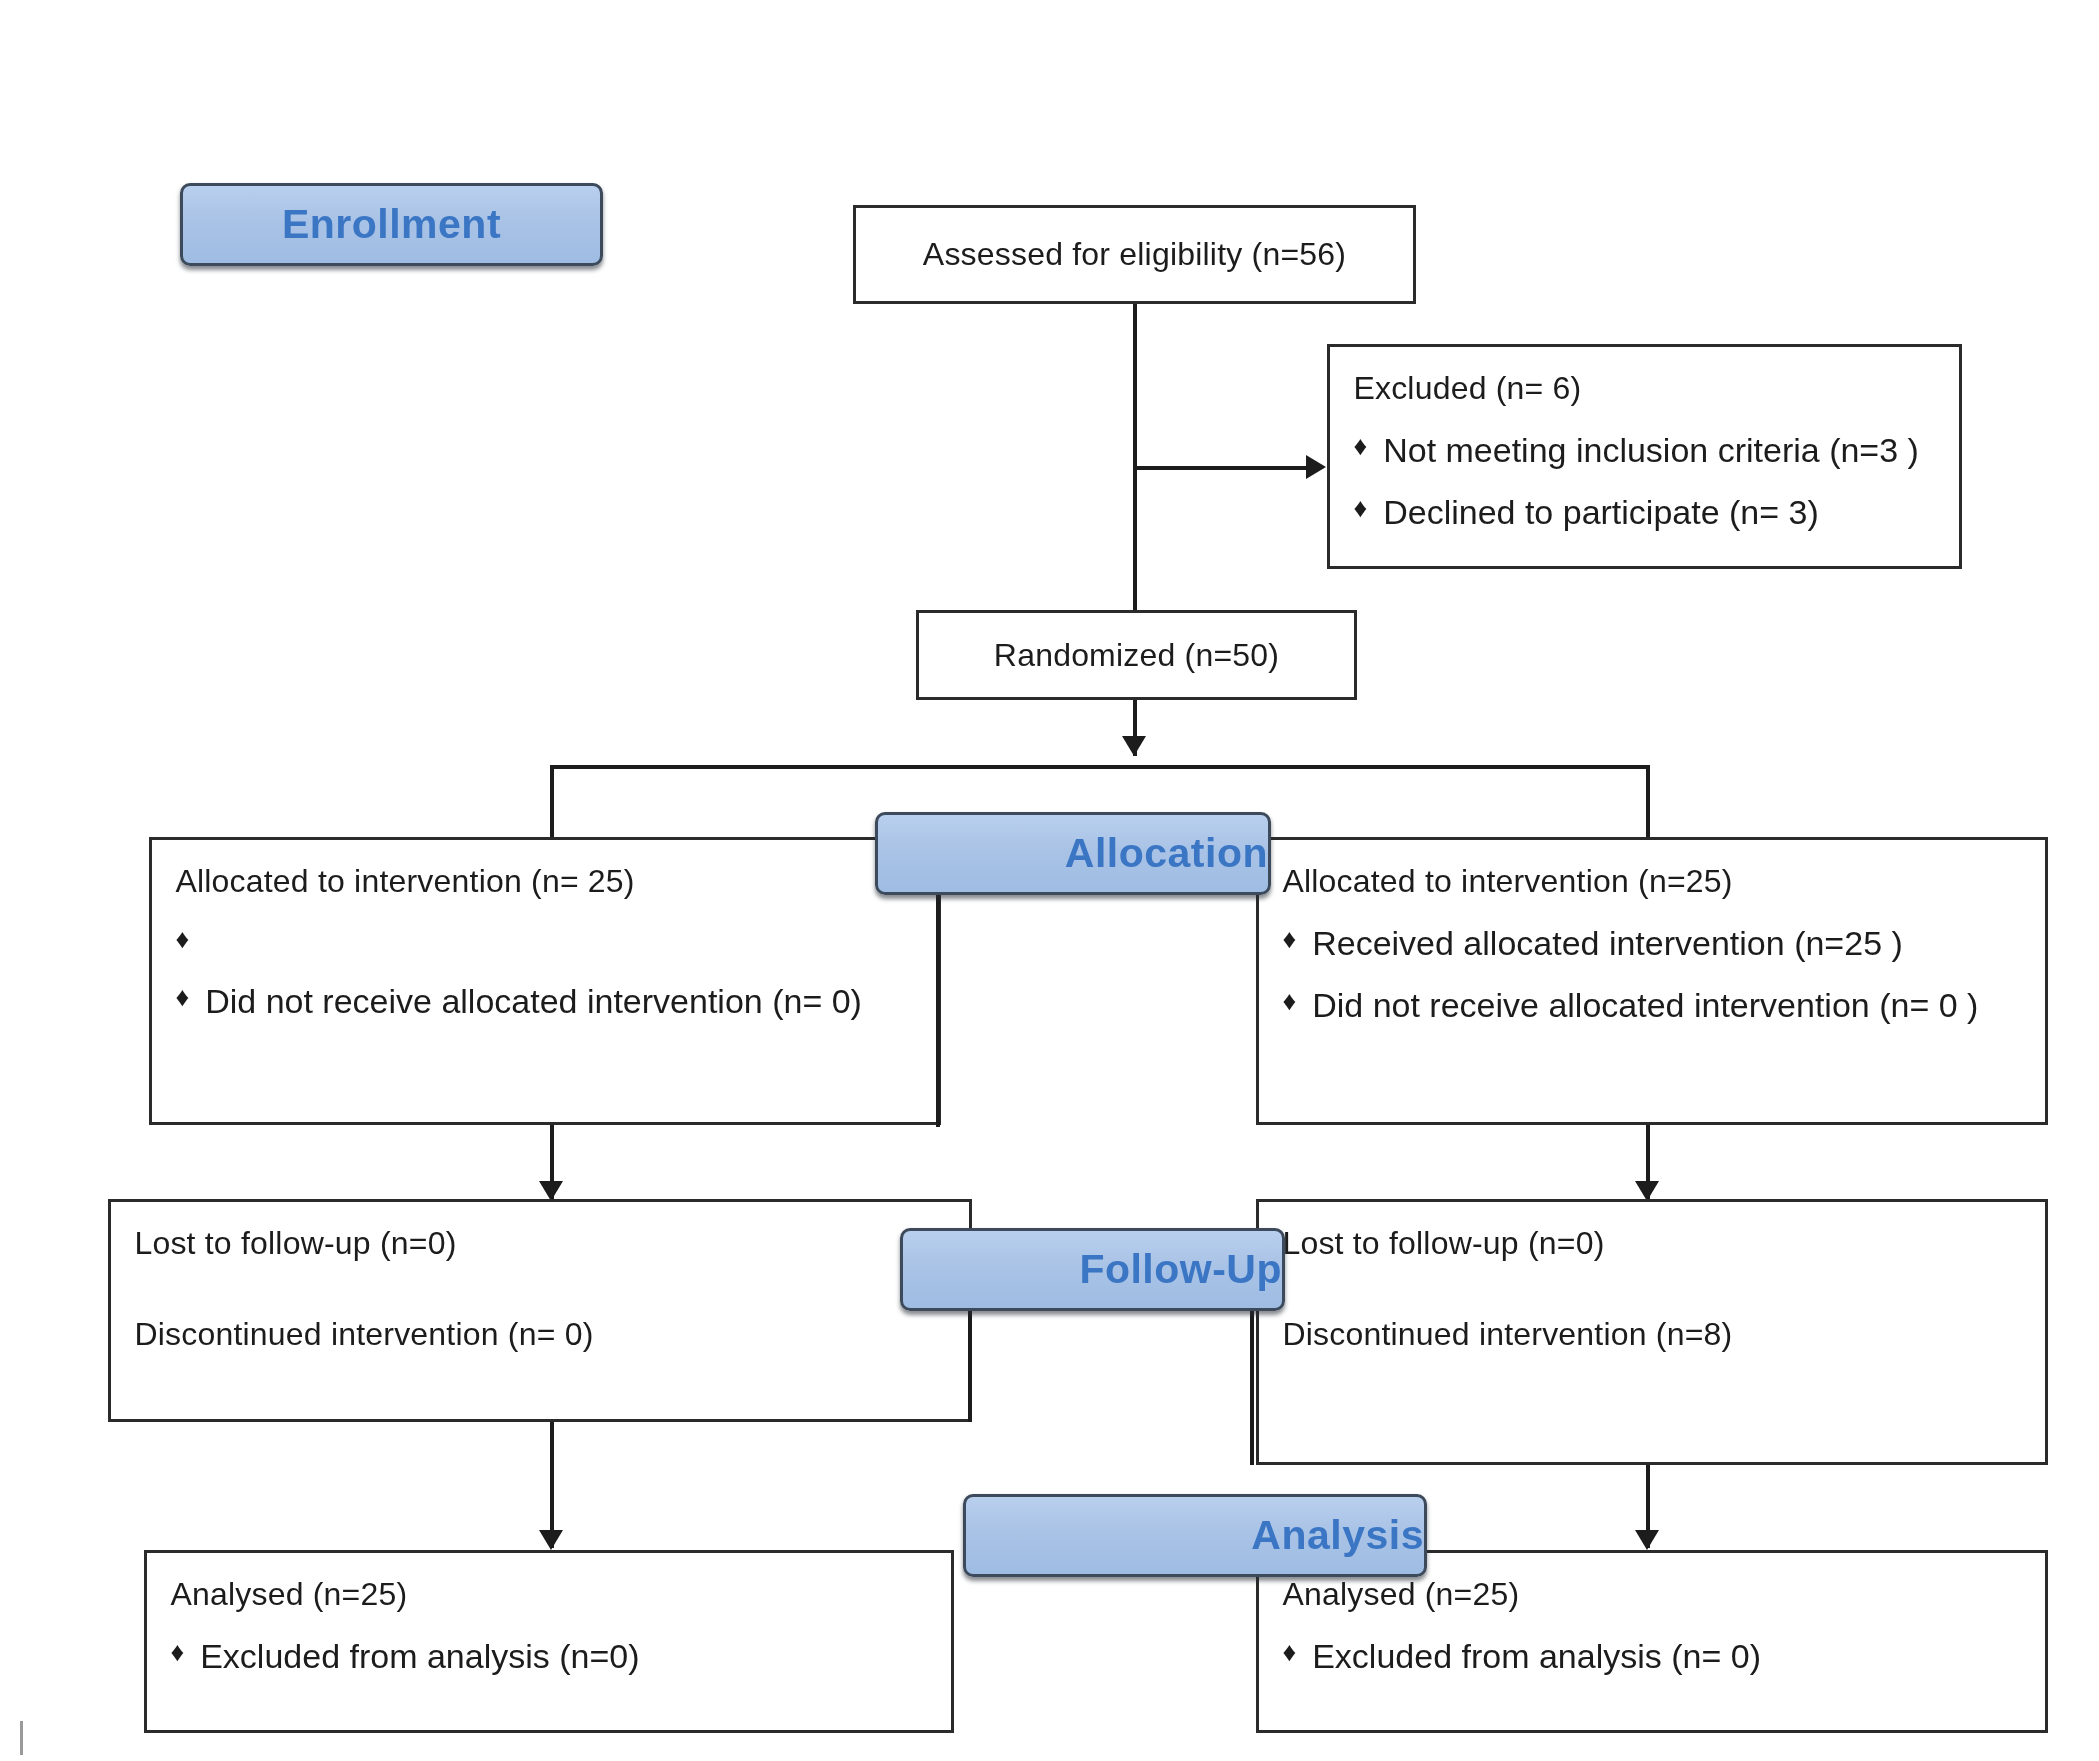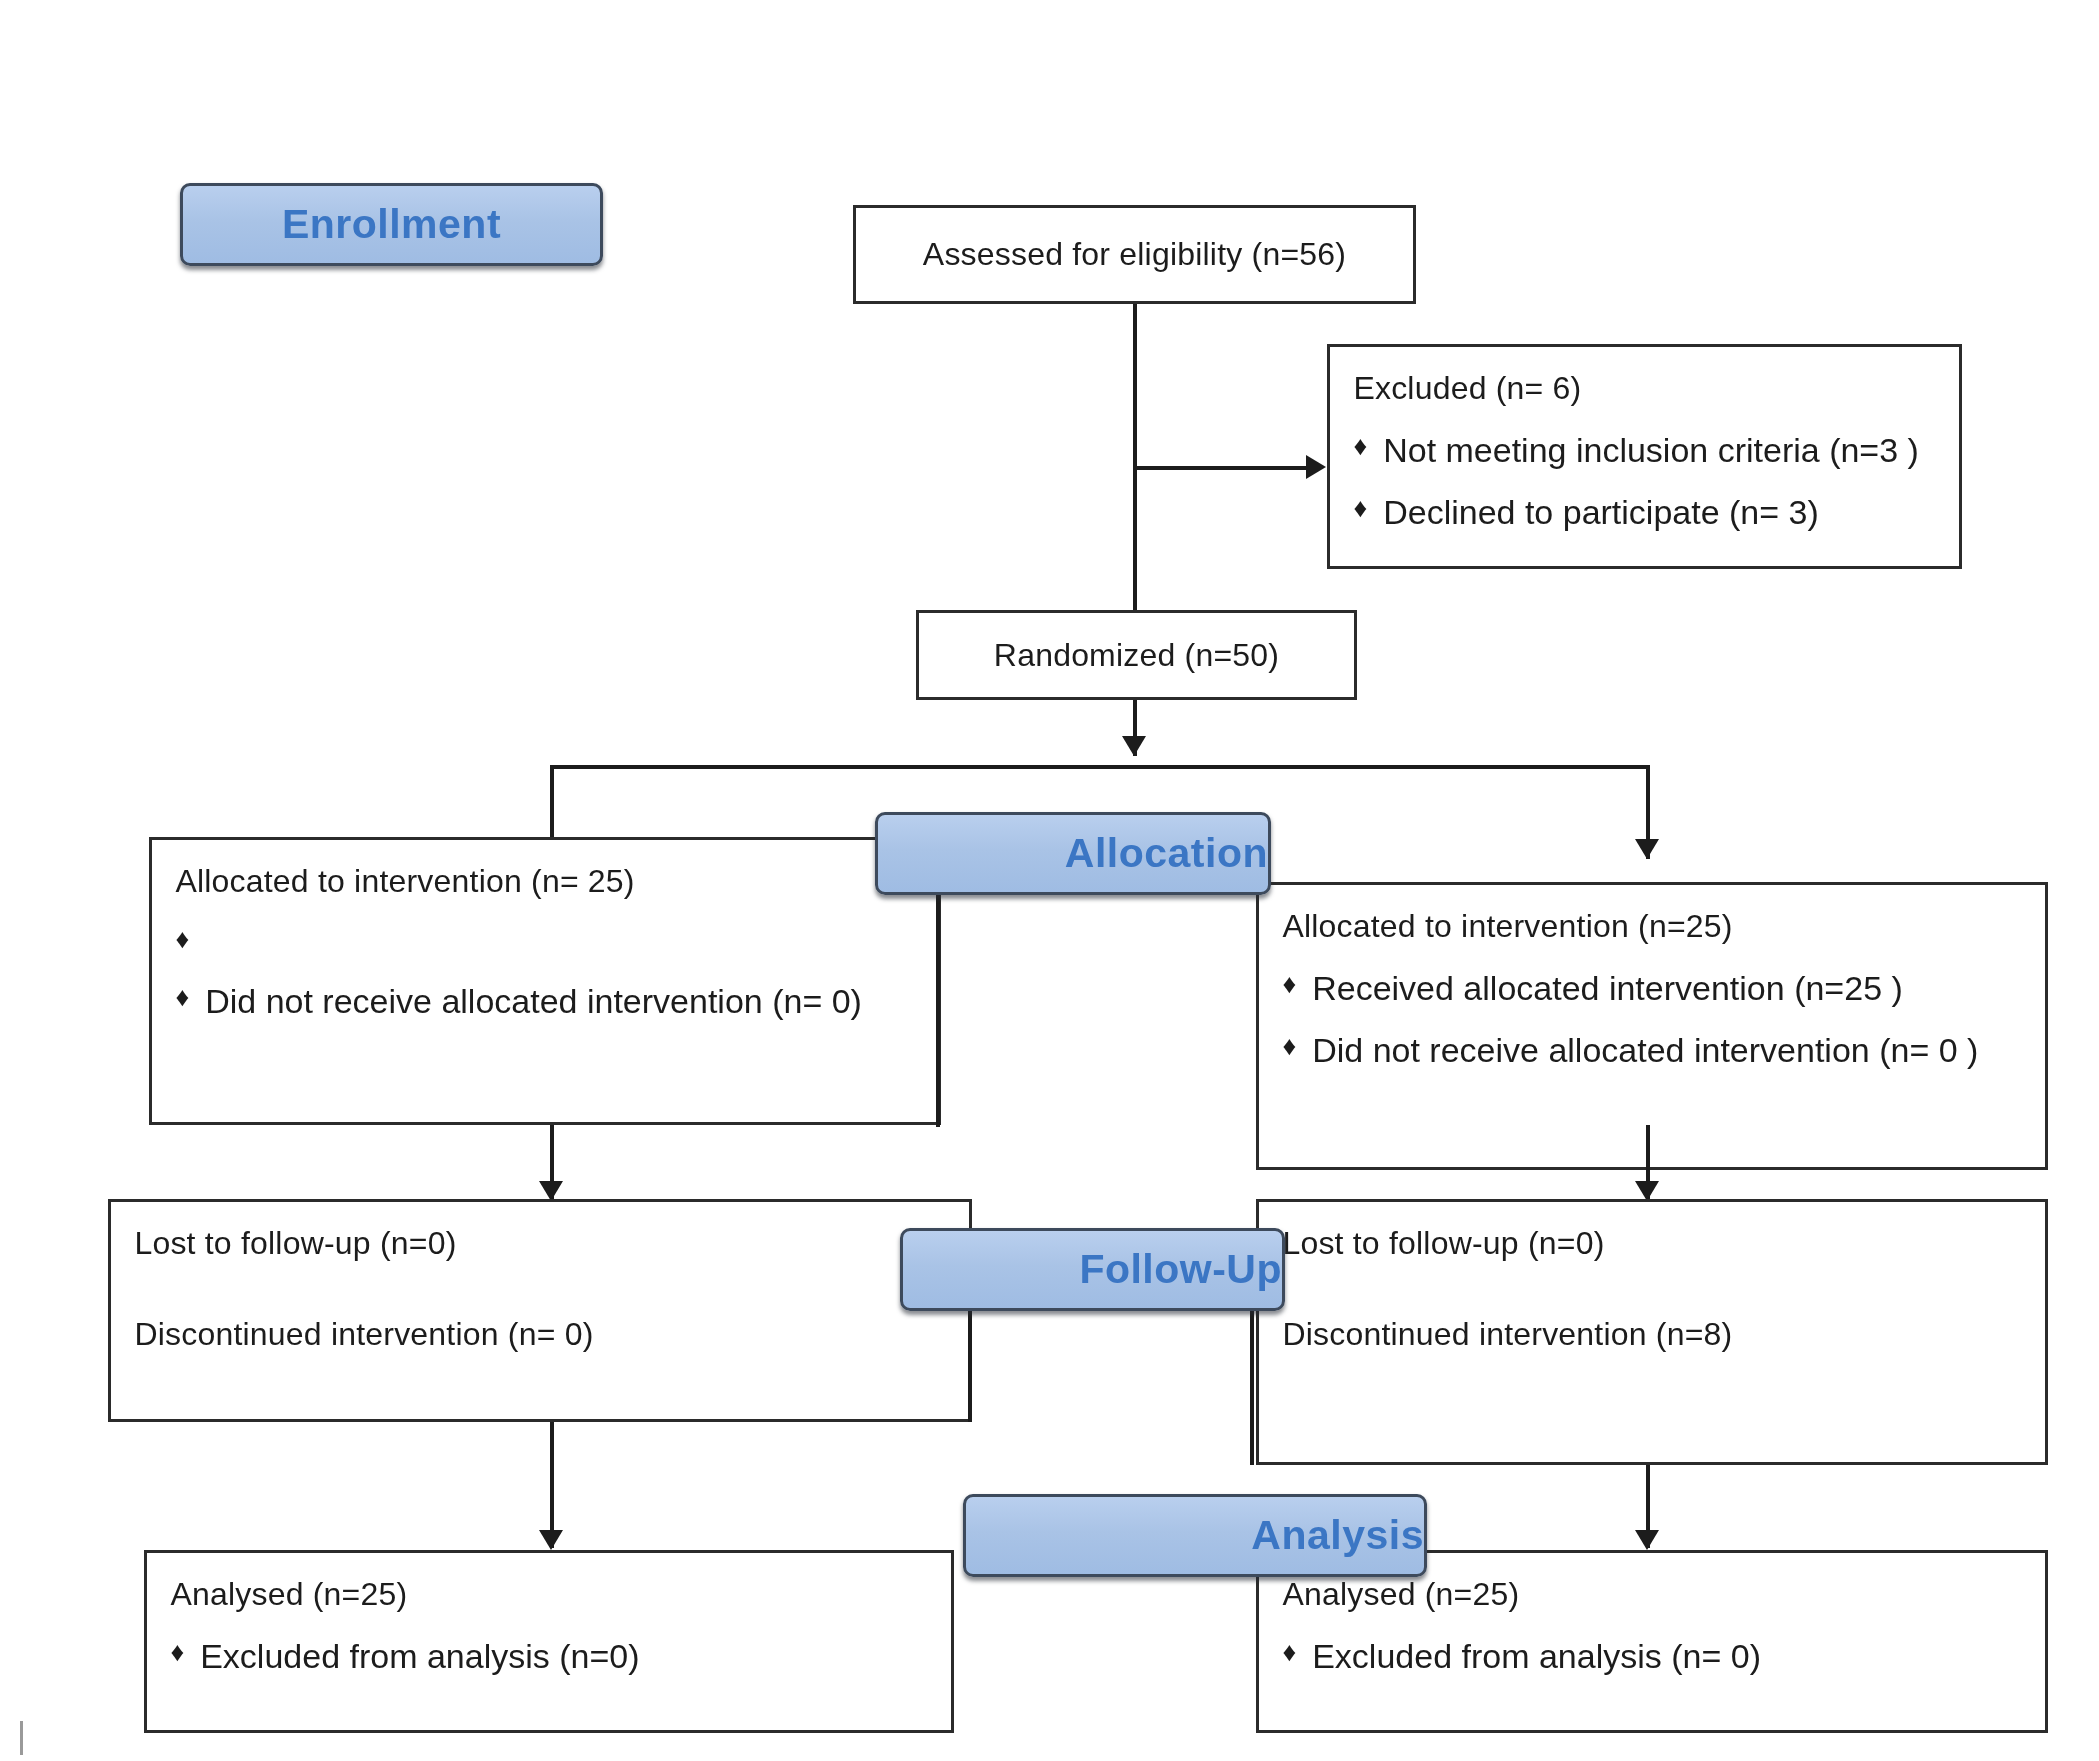--- a/index.html
+++ b/index.html
@@ -150,21 +150,21 @@
       <div class="bullet">
         <span class="dot">♦</span>
       </div>
       <div class="bullet">
         <span class="dot">♦</span>
         <span>Did not receive allocated intervention (n= 0)</span>
       </div>
     </div>
   </div>
 
-  <div class="abs box" style="left:1256px; top:882px; width:792px; height:288px;">
+  <div class="abs box" style="left:1256px; top:837px; width:792px; height:288px;">
     <div class="pad">
       <div class="btitle">Allocated to intervention (n=25)</div>
       <div class="bullet">
         <span class="dot">♦</span>
         <span>Received allocated intervention (n=25 )</span>
       </div>
       <div class="bullet">
         <span class="dot">♦</span>
         <span>Did not receive allocated intervention (n= 0 )</span>
       </div>

